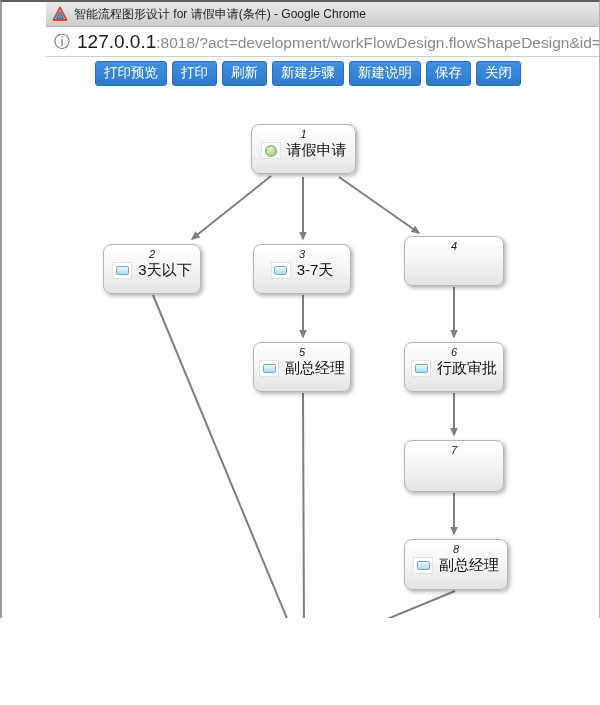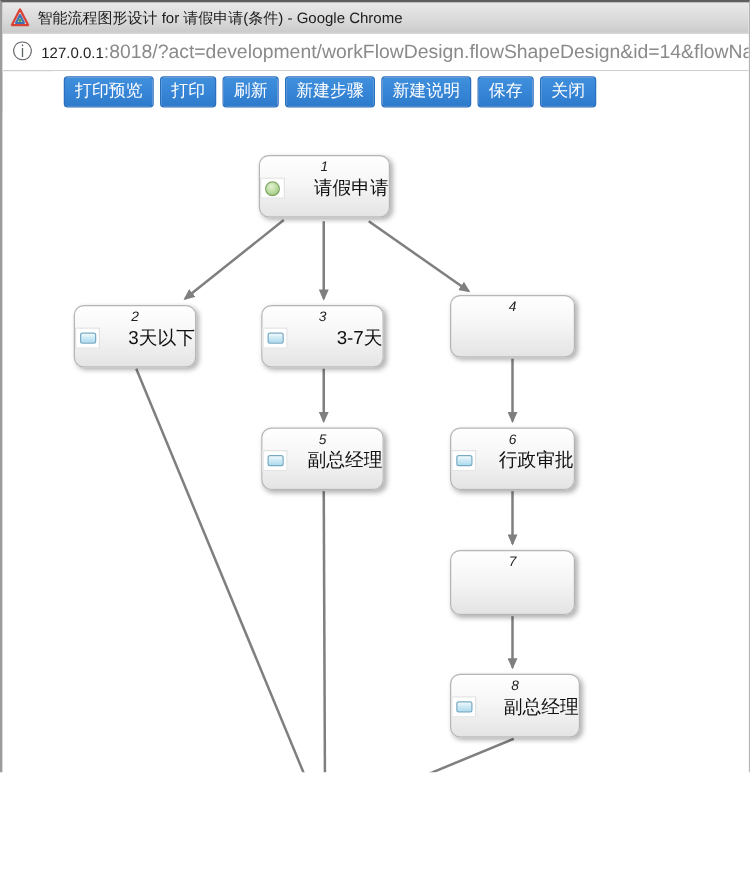--- a/index.html
+++ b/index.html
@@ -7,20 +7,21 @@
   body { font-family: "Liberation Sans", "DejaVu Sans", sans-serif; }
 
   .window {
     width: 600px; height: 618px;
     border-top: 2px solid #5f5f5f;
     border-left: 2px solid #9b9b9b;
     border-right: 1px solid #b5b5b5;
     background: #fff;
     overflow: hidden;
     position: relative;
+    padding-left: 44px;
   }
 
   
   .titlebar {
     height: 25px;
     background: linear-gradient(180deg, #e9e9e9 0%, #d9d9d9 60%, #cbcbcb 100%);
     border-bottom: 1px solid #b9b9b9;
     display: flex; align-items: center;
     padding: 0 6px; gap: 6px;
   }
@@ -36,21 +37,21 @@
     background: #fff;
     border-bottom: 1px solid #cfcfcf;
     display: flex; align-items: center;
     padding: 0 4px 0 8px; gap: 7px;
     white-space: nowrap; overflow: hidden;
   }
   .info-icon {
     font-size: 16px; color: #5f6368; line-height: 1;
     flex: 0 0 auto;
   }
-  .url-host { font-size: 12px; color: #202124; }
+  .url-host { font-size: 19px; color: #202124; }
   .url-path { font-size: 15.5px; color: #8a8a8a; }
 
   
   .toolbar {
     height: 33px;
     background: #fff;
     display: flex; align-items: center;
     padding: 0 0 0 9px; gap: 5px; margin-left: 40px;
   }
   .tb-btn {
@@ -81,21 +82,21 @@
     background: linear-gradient(180deg, #ffffff 0%, #f6f6f6 45%, #e4e4e4 100%);
     box-shadow: 2px 2px 4px rgba(0,0,0,0.30);
     display: flex; flex-direction: column; align-items: center;
     cursor: move;
   }
   .node-num {
     font-size: 11px; font-style: italic; color: #222;
     padding-top: 3px; line-height: 1.1;
   }
   .node-row {
-    display: flex; align-items: center; justify-content: space-between;
+    display: flex; align-items: center; justify-content: center;
     gap: 6px; margin-top: 1px; width: 100%;
   }
   .node-label { font-size: 15px; color: #101010; white-space: nowrap; }
 
   .icon-box {
     width: 20px; height: 17px; background: #fff;
     border: 1px solid #e3e3e3;
     display: inline-flex; align-items: center; justify-content: center;
     flex: 0 0 auto;
   }

